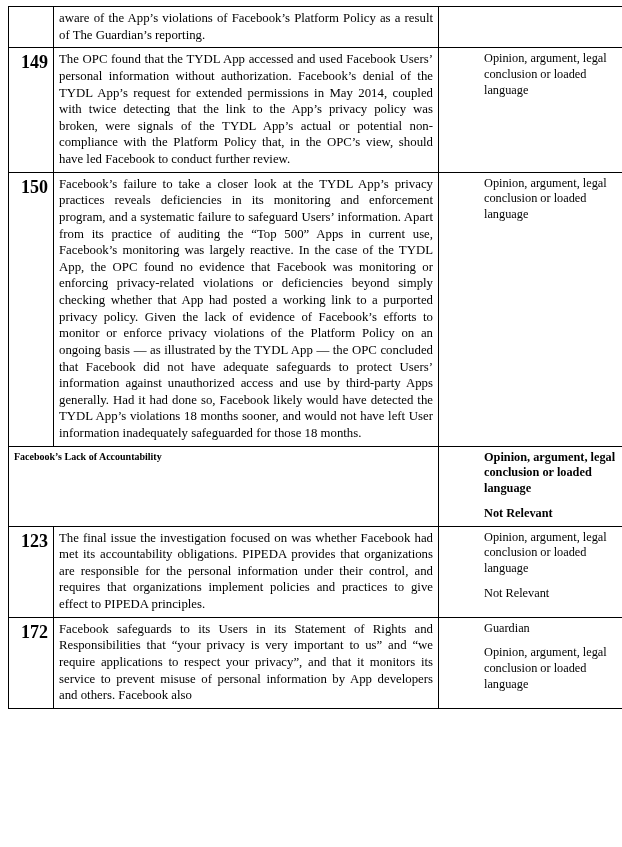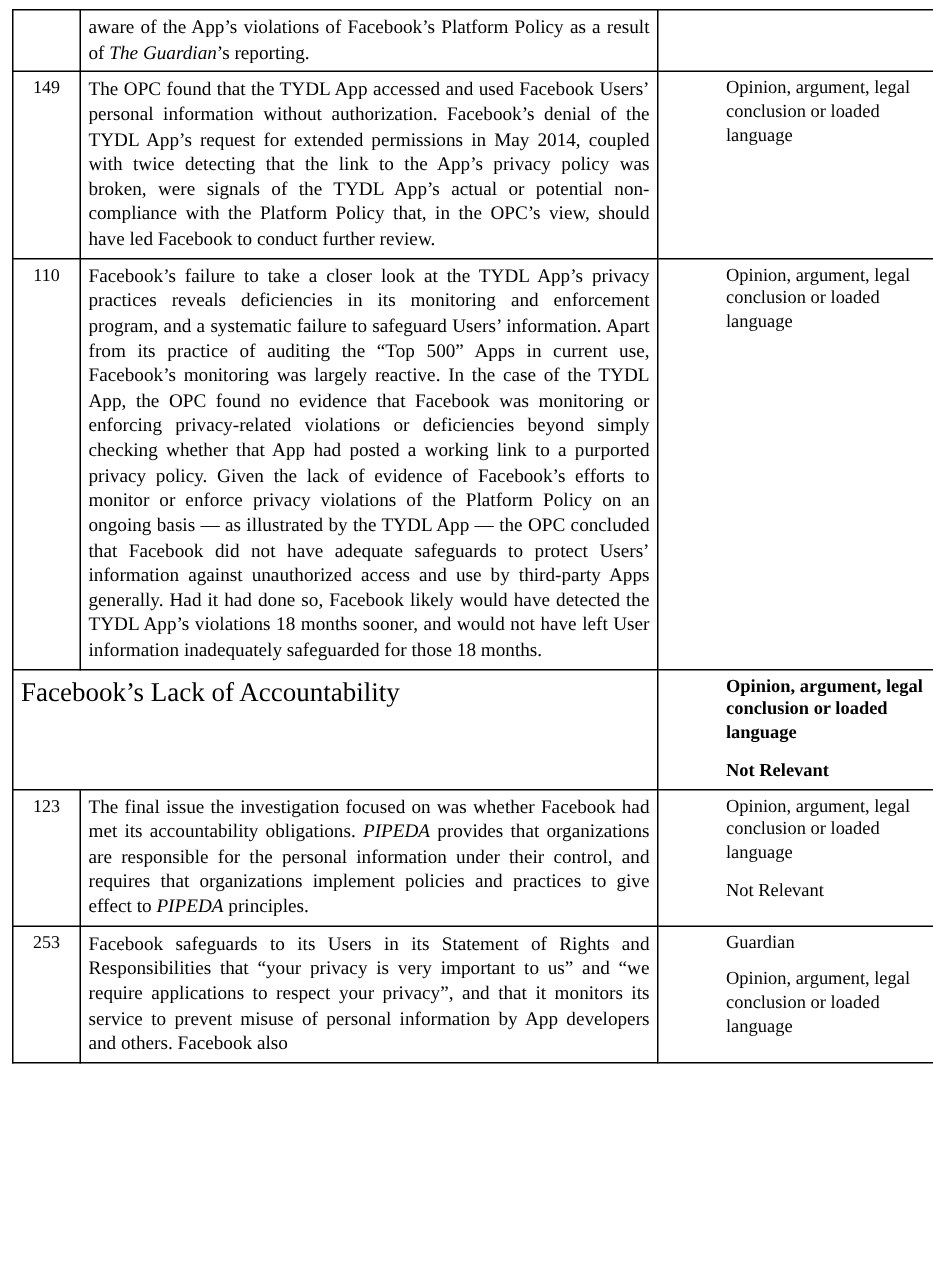--- a/index.html
+++ b/index.html
@@ -27,52 +27,52 @@
     table-layout: fixed;
     margin: 0;
   }
   table.doc-table td {
     border: 1px solid #000000;
     vertical-align: top;
     padding: 3px 5px 4px 5px;
   }
   td.num-col {
     width: 34px;
-    text-align: center;
-    font-size: 12px;
+    text-align: right;
+    font-size: 18px;
     line-height: 1.28;
     padding-left: 6px;
     padding-top: 4px;
+    font-weight: bold;
   }
   td.body-col {
     width: 374px;
     text-align: justify;
     text-justify: inter-word;
     font-size: 12.8px;
     line-height: 1.30;
     hyphens: none;
   }
   td.note-col {
     width: 176px;
     font-size: 12.3px;
     line-height: 1.28;
     text-align: left;
   }
   td.heading-cell {
-    font-weight: normal;
-    font-size: 18px;
+    font-weight: bold;
+    font-size: 10px;
     line-height: 1.30;
     padding-top: 6px;
     padding-bottom: 6px;
   }
   td.note-bold {
     font-weight: bold;
   }
   .ital {
-    font-style: italic;
   }
   .note-line {
     display: block;
     margin-left: 40px;
   }
   .note-gap {
     display: block;
     height: 9px;
   }
   .first-row td {
@@ -91,21 +91,21 @@
           <td class="note-col"></td>
         </tr>
         <tr>
           <td class="num-col">149</td>
           <td class="body-col">The OPC found that the TYDL App accessed and used Facebook Users’ personal information without authorization. Facebook’s denial of the TYDL App’s request for extended permissions in May 2014, coupled with twice detecting that the link to the App’s privacy policy was broken, were signals of the TYDL App’s actual or potential non-compliance with the Platform Policy that, in the OPC’s view, should have led Facebook to conduct further review.</td>
           <td class="note-col">
             <span class="note-line">Opinion, argument, legal conclusion or loaded language</span>
           </td>
         </tr>
         <tr>
-          <td class="num-col">110</td>
+          <td class="num-col">150</td>
           <td class="body-col">Facebook’s failure to take a closer look at the TYDL App’s privacy practices reveals deficiencies in its monitoring and enforcement program, and a systematic failure to safeguard Users’ information. Apart from its practice of auditing the “Top 500” Apps in current use, Facebook’s monitoring was largely reactive. In the case of the TYDL App, the OPC found no evidence that Facebook was monitoring or enforcing privacy-related violations or deficiencies beyond simply checking whether that App had posted a working link to a purported privacy policy. Given the lack of evidence of Facebook’s efforts to monitor or enforce privacy violations of the Platform Policy on an ongoing basis — as illustrated by the TYDL App — the OPC concluded that Facebook did not have adequate safeguards to protect Users’ information against unauthorized access and use by third-party Apps generally. Had it had done so, Facebook likely would have detected the TYDL App’s violations 18 months sooner, and would not have left User information inadequately safeguarded for those 18 months.</td>
           <td class="note-col">
             <span class="note-line">Opinion, argument, legal conclusion or loaded language</span>
           </td>
         </tr>
         <tr>
           <td colspan="2" class="heading-cell">Facebook’s Lack of Accountability</td>
           <td class="note-col note-bold">
             <span class="note-line">Opinion, argument, legal conclusion or loaded language</span>
             <span class="note-gap"></span>
@@ -115,21 +115,21 @@
         <tr>
           <td class="num-col">123</td>
           <td class="body-col">The final issue the investigation focused on was whether Facebook had met its accountability obligations. <span class="ital">PIPEDA</span> provides that organizations are responsible for the personal information under their control, and requires that organizations implement policies and practices to give effect to <span class="ital">PIPEDA</span> principles.</td>
           <td class="note-col">
             <span class="note-line">Opinion, argument, legal conclusion or loaded language</span>
             <span class="note-gap"></span>
             <span class="note-line">Not Relevant</span>
           </td>
         </tr>
         <tr>
-          <td class="num-col">253</td>
+          <td class="num-col">172</td>
           <td class="body-col">Facebook safeguards to its Users in its Statement of Rights and Responsibilities that “your privacy is very important to us” and “we require applications to respect your privacy”, and that it monitors its service to prevent misuse of personal information by App developers and others. Facebook also</td>
           <td class="note-col">
             <span class="note-line">Guardian</span>
             <span class="note-gap"></span>
             <span class="note-line">Opinion, argument, legal conclusion or loaded language</span>
           </td>
         </tr>
       </tbody>
   </table>
 </div>

